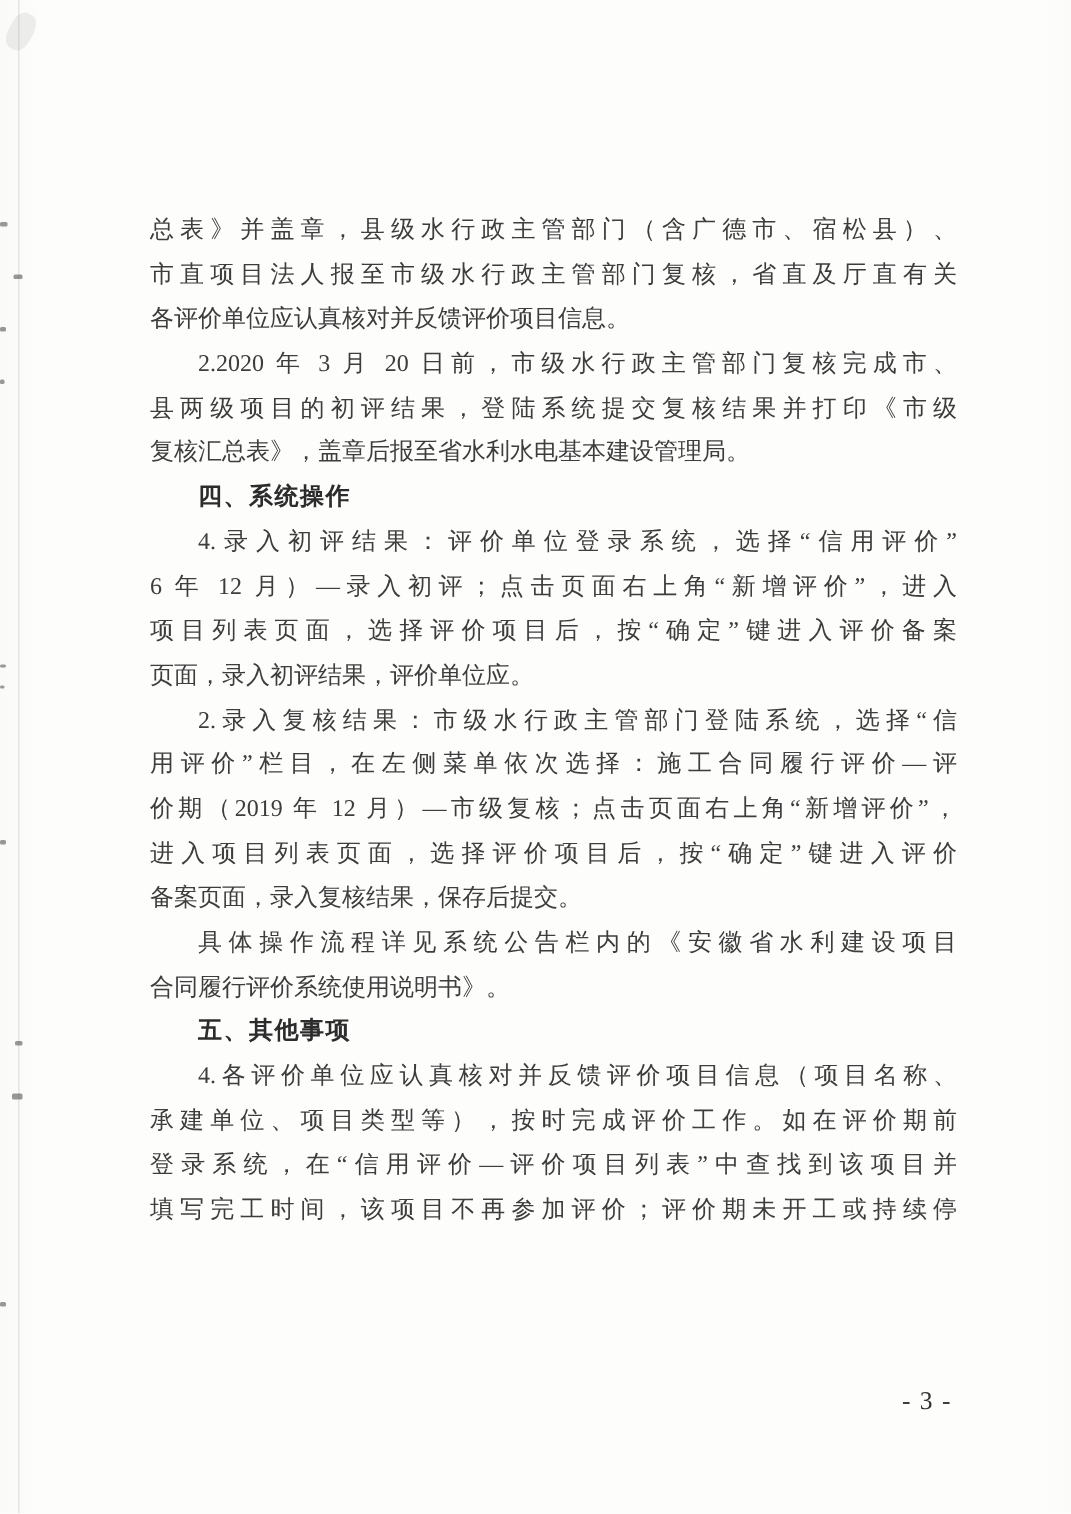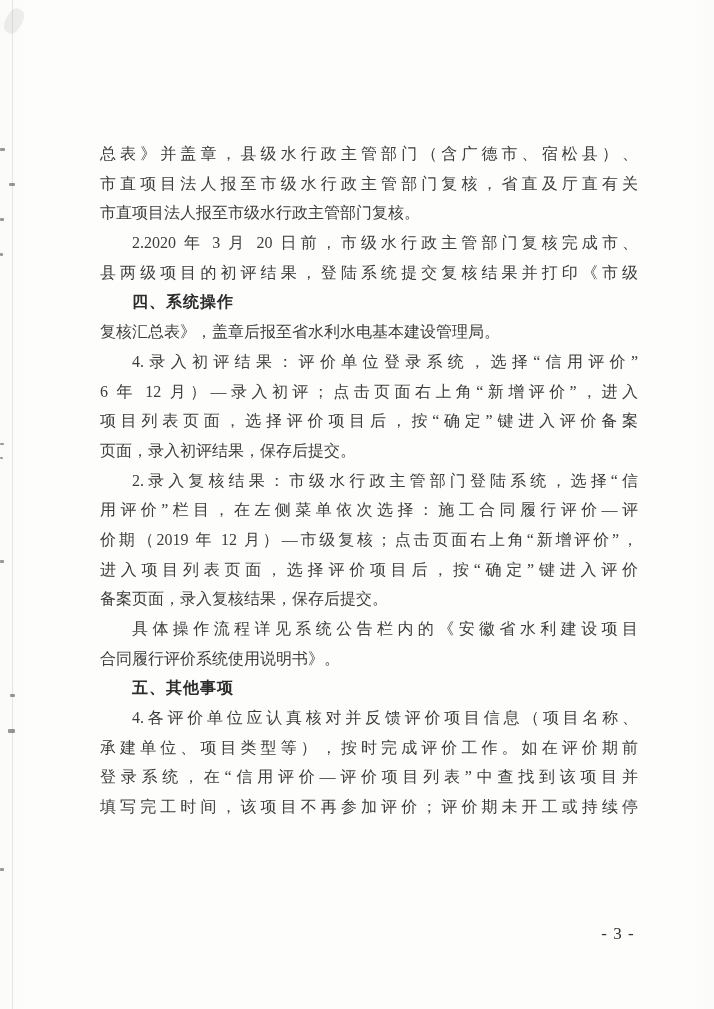--- a/index.html
+++ b/index.html
@@ -98,29 +98,29 @@
       <div class="speck" style="left: 0px; top: 457px; width: 3px; height: 2px;"></div>
       <div class="speck" style="left: 0px; top: 560px; width: 4px; height: 3px;"></div>
       <div class="speck" style="left: 10px; top: 694px; width: 5px; height: 3px;"></div>
       <div class="speck" style="left: 8px; top: 729px; width: 7px; height: 4px;"></div>
       <div class="speck" style="left: 0px; top: 868px; width: 4px; height: 3px;"></div>
     </div>
 
   <div class="text-block" id="text-block">
       <div class="line justify">总表》并盖章，县级水行政主管部门（含广德市、宿松县）、</div>
       <div class="line justify">市直项目法人报至市级水行政主管部门复核，省直及厅直有关</div>
-      <div class="line">市直项目法人报至市级水行政主管部门复核。</div>
+      <div class="line">各评价单位应认真核对并反馈评价项目信息。</div>
       <div class="line indent justify">2.2020 年 3 月 20 日前，市级水行政主管部门复核完成市、</div>
       <div class="line justify">县两级项目的初评结果，登陆系统提交复核结果并打印《市级</div>
+      <div class="line">复核汇总表》，盖章后报至省水利水电基本建设管理局。</div>
       <div class="line heading indent">四、系统操作</div>
-      <div class="line">复核汇总表》，盖章后报至省水利水电基本建设管理局。</div>
       <div class="line indent justify">4.录入初评结果：评价单位登录系统，选择“信用评价”</div>
       <div class="line justify">6 年 12 月）—录入初评；点击页面右上角“新增评价”，进入</div>
       <div class="line justify">项目列表页面，选择评价项目后，按“确定”键进入评价备案</div>
-      <div class="line">页面，录入初评结果，保存后提交。</div>
+      <div class="line">页面，录入初评结果，评价单位应。</div>
       <div class="line indent justify">2.录入复核结果：市级水行政主管部门登陆系统，选择“信</div>
       <div class="line justify">用评价”栏目，在左侧菜单依次选择：施工合同履行评价—评</div>
       <div class="line justify">价期（2019 年 12 月）—市级复核；点击页面右上角“新增评价”，</div>
       <div class="line justify">进入项目列表页面，选择评价项目后，按“确定”键进入评价</div>
       <div class="line">备案页面，录入复核结果，保存后提交。</div>
       <div class="line indent justify">具体操作流程详见系统公告栏内的《安徽省水利建设项目</div>
       <div class="line">合同履行评价系统使用说明书》。</div>
       <div class="line heading indent">五、其他事项</div>
       <div class="line indent justify">4.各评价单位应认真核对并反馈评价项目信息（项目名称、</div>
       <div class="line justify">承建单位、项目类型等），按时完成评价工作。如在评价期前</div>

